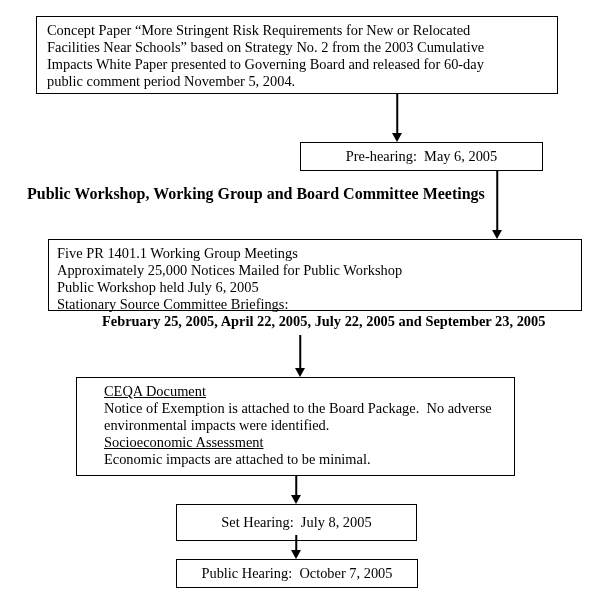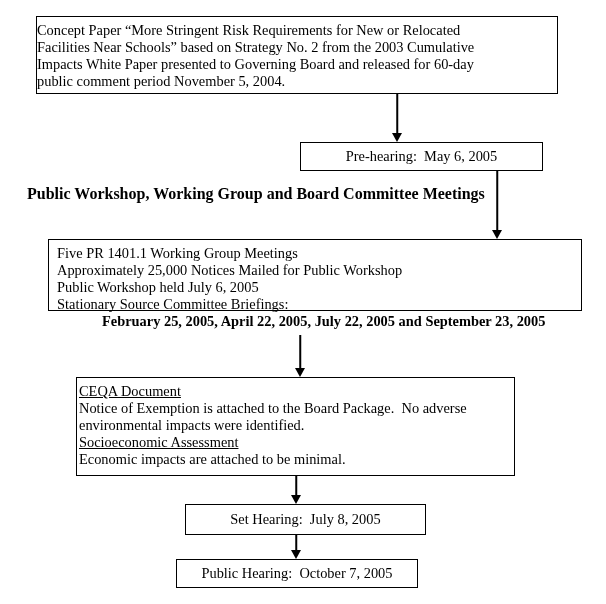--- a/index.html
+++ b/index.html
@@ -59,25 +59,25 @@
     bottom: 0;
     left: 50%;
     transform: translateX(-50%);
     width: 0;
     height: 0;
     border-left: 5px solid transparent;
     border-right: 5px solid transparent;
     border-top: 9px solid #000000;
   }
   
-  #concept-box        { left: 36px;  top: 16px;  width: 522px; height: 78px; }
+  #concept-box        { left: 36px;  top: 16px;  width: 522px; height: 78px; padding-left: 10px; }
   #prehearing-box     { left: 300px; top: 142px; width: 243px; height: 29px; font-family: Liberation Serif, serif; }
   #workshop-box       { left: 48px;  top: 239px; width: 534px; height: 72px; padding-left: 8px; }
-  #ceqa-box           { left: 76px;  top: 377px; width: 439px; height: 99px; padding-left: 2px; }
-  #set-hearing-box    { left: 185px; top: 504px; width: 241px; height: 31px; }
+  #ceqa-box           { left: 76px;  top: 377px; width: 439px; height: 99px; padding-left: 27px; }
+  #set-hearing-box    { left: 176px; top: 504px; width: 241px; height: 37px; }
   #public-hearing-box { left: 176px; top: 559px; width: 242px; height: 29px; }
   
   #arrow-1 { left: 392px; top: 94px;  height: 48px; }
   #arrow-2 { left: 492px; top: 170px; height: 69px; }
   #arrow-3 { left: 295px; top: 335px; height: 42px; }
   #arrow-4 { left: 291px; top: 476px; height: 28px; }
   #arrow-5 { left: 291px; top: 535px; height: 24px; }
 </style>
 </head>
 <body>

